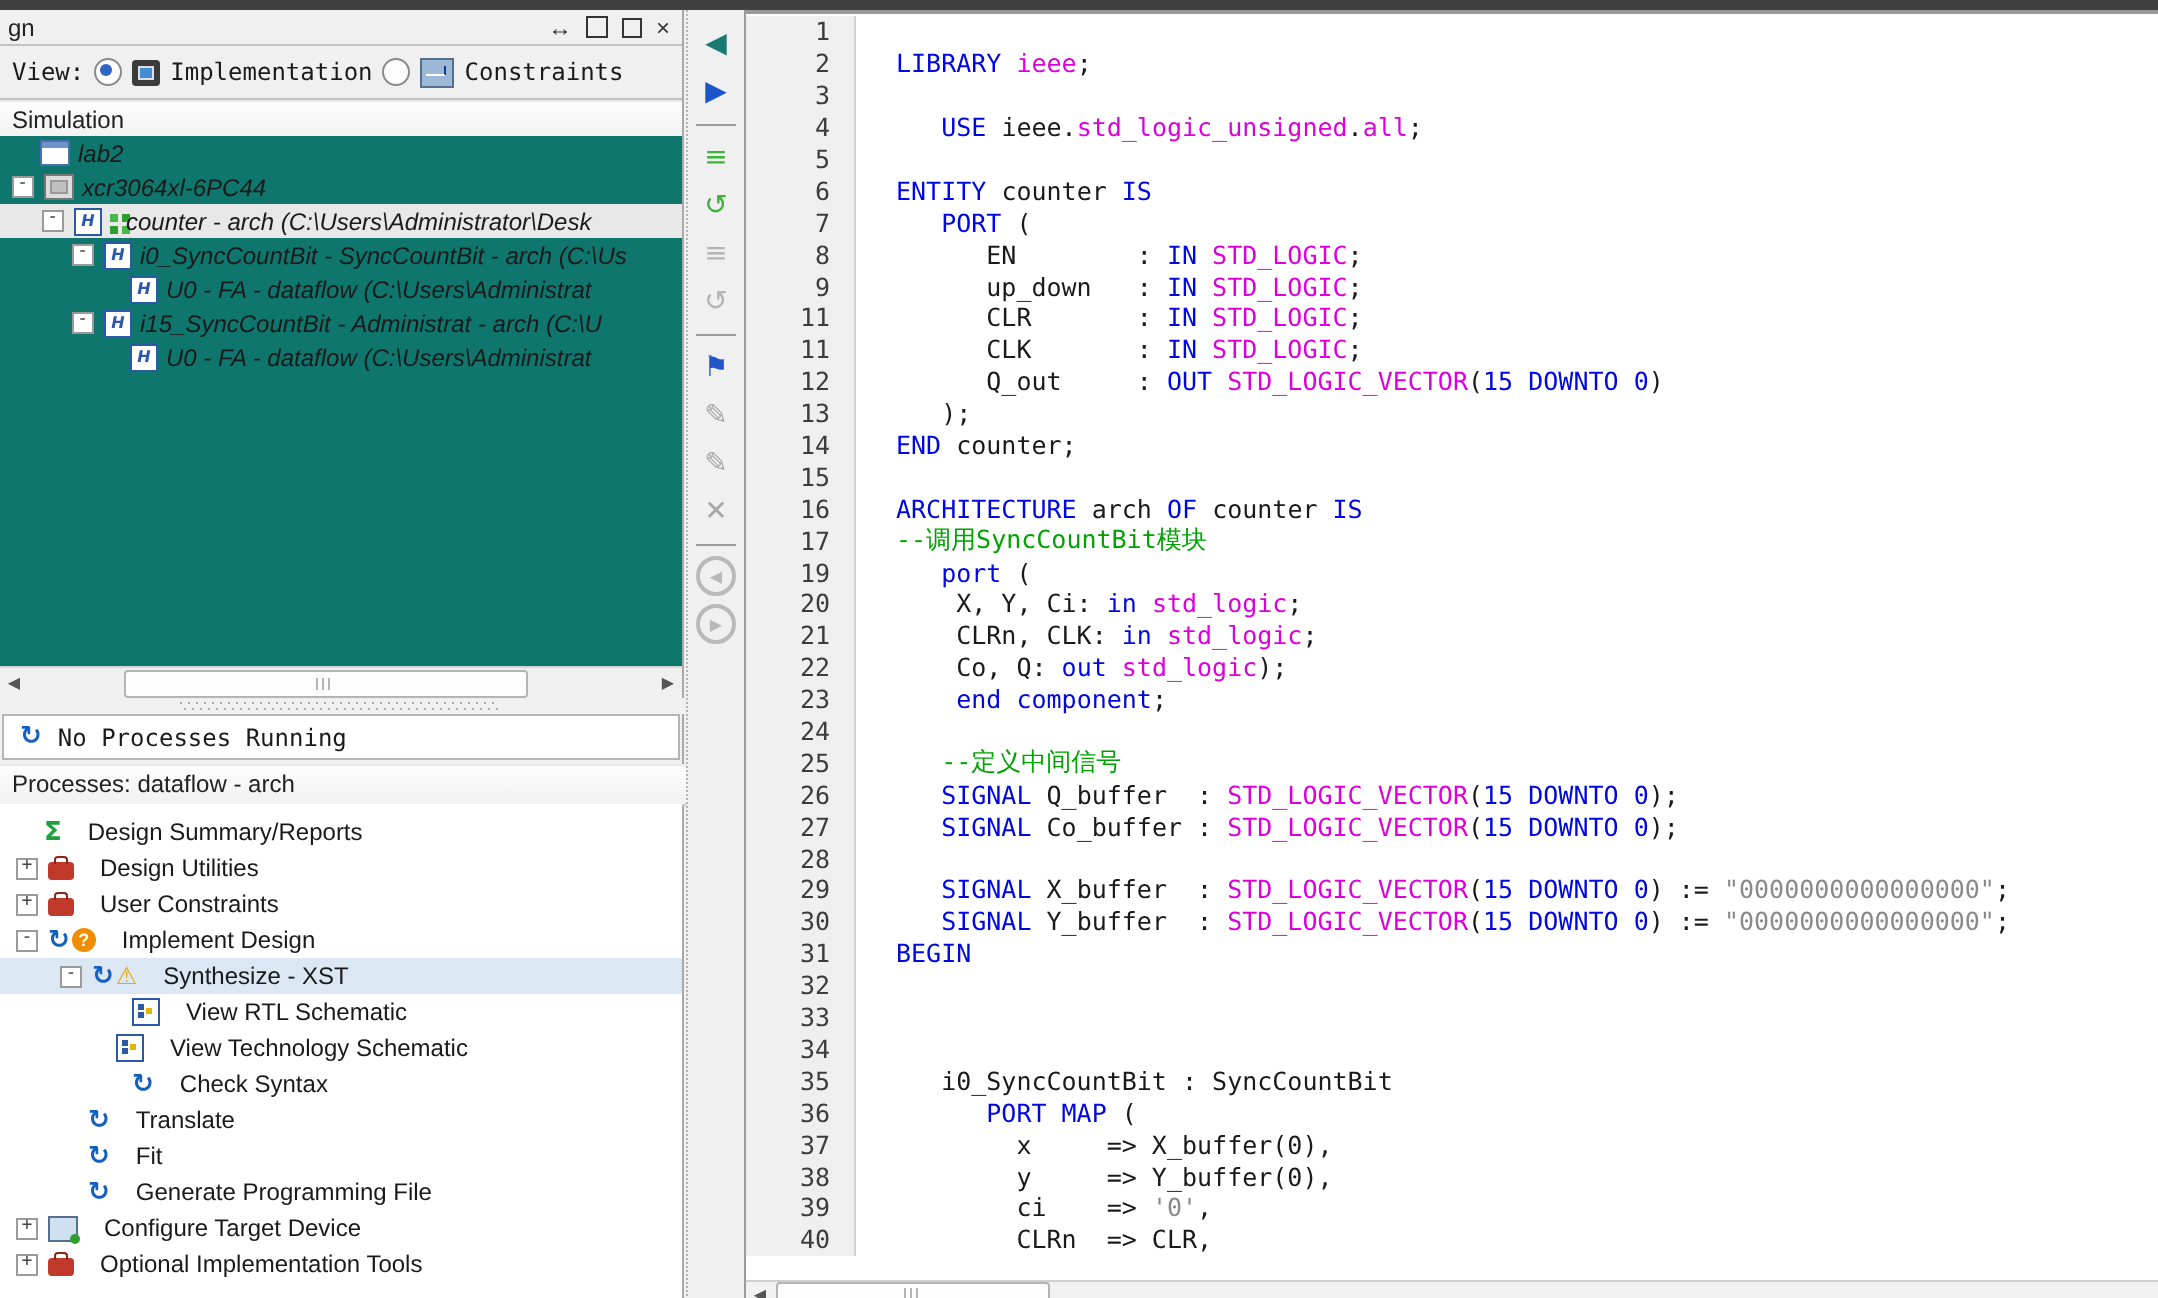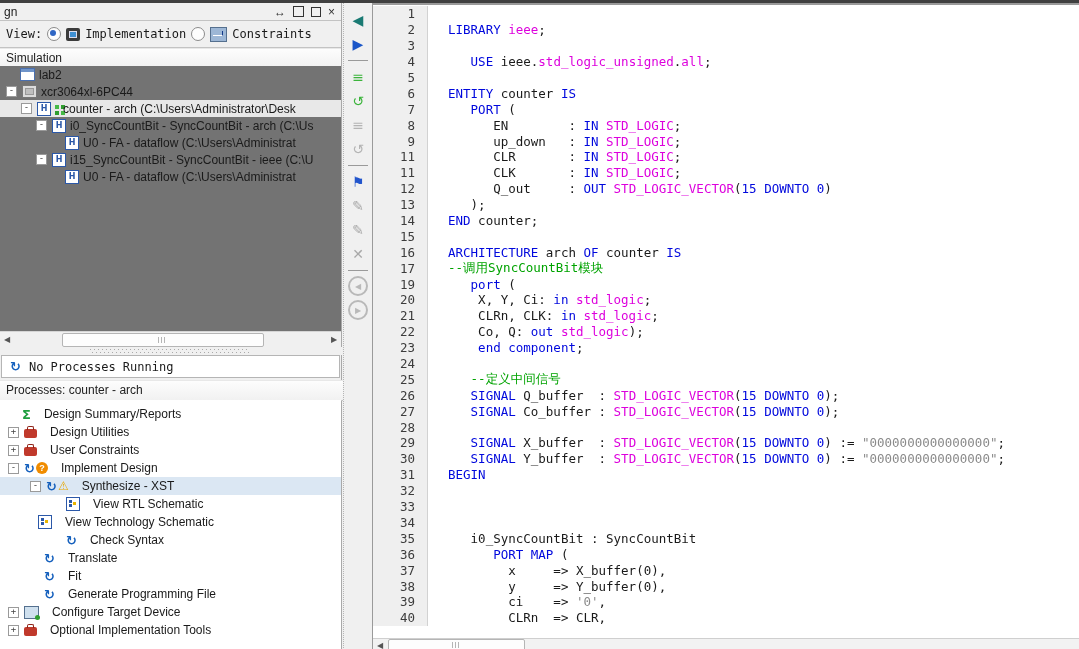--- a/index.html
+++ b/index.html
@@ -1,18 +1,18 @@
 <!DOCTYPE html>
 <html><head>
 <meta charset="utf-8">
 <style>
   html,body{margin:0;padding:0;}
   body{width:1079px;height:649px;overflow:hidden;background:#f0f0f0;
        font-family:"Liberation Sans",sans-serif;color:#1a1a1a;}
-  #app{position:relative;width:1079px;height:464px;border-top:3px solid #404040;box-sizing:border-box;}
+  #app{position:relative;width:1079px;height:464px;border-top:5px solid #404040;box-sizing:border-box;}
 
   
   #left{position:absolute;left:0;top:0;width:342px;height:649px;background:#f0f0f0;
         border-right:1px solid #a9a9a9;box-sizing:border-box;}
   .titlebar{height:17px;display:flex;align-items:center;padding:0 4px;background:#f0f0f0;}
   .titlebar .ttl{font-size:12px;color:#222;}
   .winbtns{margin-left:auto;display:flex;align-items:center;gap:7px;padding-right:2px;}
   .wb{font-size:12px;color:#333;line-height:12px;cursor:default;}
   .wb-max{width:9px;height:9px;border:1px solid #333;display:inline-block;}
   .wb-restore{width:8px;height:8px;border:1px solid #333;display:inline-block;position:relative;background:#f0f0f0;}
@@ -21,21 +21,21 @@
            border:1px solid #c3c3c3;border-left:none;border-right:none;background:#f0f0f0;
            font-family:"DejaVu Sans Mono",monospace;font-size:12px;}
   .radio{width:12px;height:12px;border-radius:50%;border:1px solid #8b8b8b;background:#fdfdfd;display:inline-block;position:relative;}
   .radio.sel:after{content:"";position:absolute;left:2px;top:2px;width:6px;height:6px;border-radius:50%;background:#2f66c4;}
   .chipicon{width:14px;height:13px;background:#3b3b3b;border-radius:2px;display:inline-block;position:relative;}
   .chipicon:after{content:"";position:absolute;left:3px;top:3px;right:3px;bottom:3px;background:#3f8fd2;border:1px solid #dde;}
   .simicon{width:15px;height:13px;background:#9db7d6;border:1px solid #55708f;display:inline-block;position:relative;}
   .simicon:after{content:"";position:absolute;left:2px;top:3px;width:9px;height:4px;border-bottom:1px solid #fff;border-right:1px solid #123a8a;}
   .panelheader{height:19px;line-height:19px;padding:0 6px;font-size:12px;color:#222;
                background:linear-gradient(#fdfdfd,#f1f1f1);border-bottom:1px solid #c6c6c6;border-top:1px solid #e8e8e8;}
-  #hier-tree{position:absolute;left:0;top:63px;width:341px;height:265px;background:#737373;overflow:hidden;}
+  #hier-tree{position:absolute;left:0;top:63px;width:341px;height:265px;background:#0f766e;overflow:hidden;font-style:italic;}
   .trow{height:17px;display:flex;align-items:center;font-size:12px;white-space:nowrap;overflow:hidden;}
   .trow.sel{background:#e8e8e8;}
   .prow{height:18px;display:flex;align-items:center;font-size:12px;white-space:nowrap;overflow:hidden;}
   .prow.sel{background:#dbe7f3;}
   .expander{width:9px;height:9px;border:1px solid #9a9a9a;background:#fff;flex:none;
             font-size:9px;line-height:7px;text-align:center;color:#444;margin-right:5px;font-family:"DejaVu Sans Mono",monospace;}
   .exp-spacer{width:14px;flex:none;}
   .ticon{flex:none;margin-right:4px;display:inline-block;}
   .i-project{width:13px;height:11px;background:#fff;border:1px solid #4a6fae;position:relative;}
   .i-project:before{content:"";position:absolute;left:0;top:0;right:0;height:3px;background:#6f94c9;}
@@ -142,21 +142,21 @@
           <span>i0_SyncCountBit - SyncCountBit - arch (C:\Us</span>
         </div>
         <div class="trow" style="padding-left: 51px;">
           <span class="exp-spacer"></span>
           <span class="ticon i-vhdl">H</span>
           <span>U0 - FA - dataflow (C:\Users\Administrat</span>
         </div>
         <div class="trow" style="padding-left: 36px;">
           <span class="expander">-</span>
           <span class="ticon i-vhdl">H</span>
-          <span>i15_SyncCountBit - SyncCountBit - ieee (C:\U</span>
+          <span>i15_SyncCountBit - Administrat - arch (C:\U</span>
         </div>
         <div class="trow" style="padding-left: 51px;">
           <span class="exp-spacer"></span>
           <span class="ticon i-vhdl">H</span>
           <span>U0 - FA - dataflow (C:\Users\Administrat</span>
         </div>
       </div>
 
     <div id="hier-scroll">
       <span class="sb-arrow" style="left:0">◀</span>
@@ -168,21 +168,21 @@
 
     <div id="splitter">
         <span class="dots"></span>
       </div>
 
     <div id="status">
       <span class="i-refresh">↻</span>
       <span>No Processes Running</span>
     </div>
 
-    <div id="proc-header" class="panelheader">Processes: counter - arch</div>
+    <div id="proc-header" class="panelheader">Processes: dataflow - arch</div>
     <div id="proc-tree">
         <div class="prow" style="padding-left: 8px;">
           <span class="exp-spacer"></span>
           <span class="dualicon" style="margin-right: 12px;">
             <span class="ticon i-sigma" style="margin-right: 1px;">Σ</span>
           </span>
           <span>Design Summary/Reports</span>
         </div>
         <div class="prow" style="padding-left: 8px;">
           <span class="expander">+</span>
@@ -214,21 +214,21 @@
           </span>
           <span>Synthesize - XST</span>
         </div>
         <div class="prow" style="padding-left: 52px;">
           <span class="exp-spacer"></span>
           <span class="dualicon" style="margin-right: 12px;">
             <span class="ticon i-schematic" style="margin-right: 1px;"></span>
           </span>
           <span>View RTL Schematic</span>
         </div>
-        <div class="prow" style="padding-left: 24px;">
+        <div class="prow" style="padding-left: 44px;">
           <span class="exp-spacer"></span>
           <span class="dualicon" style="margin-right: 12px;">
             <span class="ticon i-schematic" style="margin-right: 1px;"></span>
           </span>
           <span>View Technology Schematic</span>
         </div>
         <div class="prow" style="padding-left: 52px;">
           <span class="exp-spacer"></span>
           <span class="dualicon" style="margin-right: 12px;">
             <span class="ticon i-refresh" style="margin-right: 1px;">↻</span>

